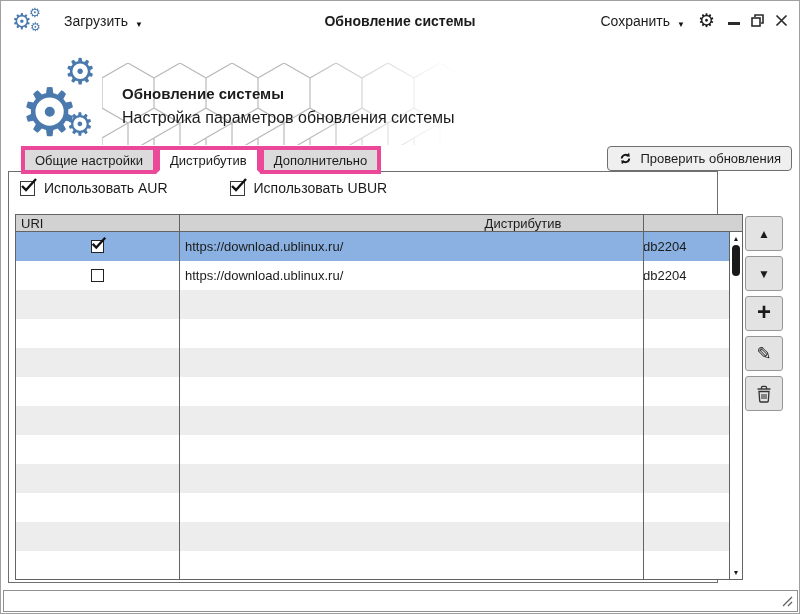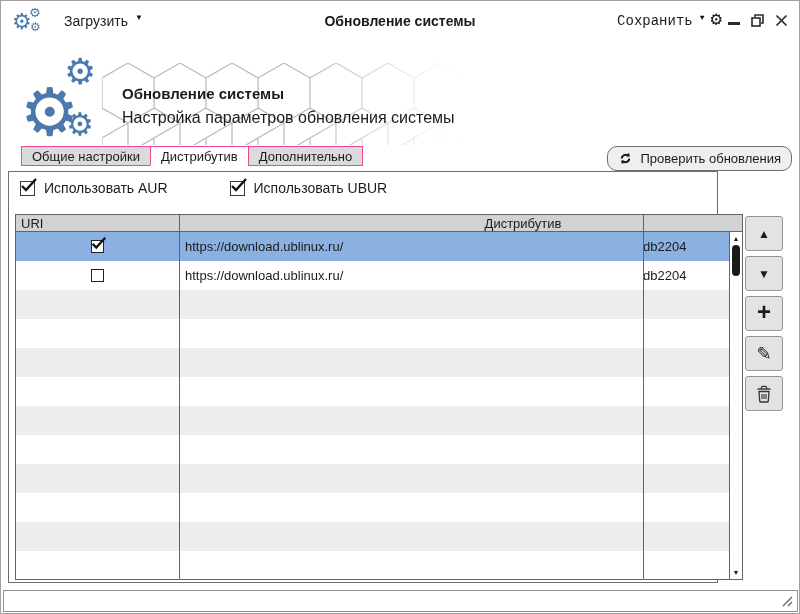--- a/index.html
+++ b/index.html
@@ -7,24 +7,24 @@
   .window { position:relative; width:800px; height:614px; background:#fff; border:1px solid #a0a0a0; overflow:hidden; }
 
   
   .titlebar { position:absolute; left:1px; right:1px; top:1px; height:37px; background:#fff; display:flex; align-items:center; padding:0 10px; }
   .tb-title { position:absolute; left:0; right:0; text-align:center; font-weight:bold; font-size:14px; pointer-events:none; }
   .gear-cluster { position:relative; width:34px; height:30px; flex:0 0 auto; }
   .gear-cluster .g { position:absolute; line-height:1; color:#4a79ad; }
   .gear-cluster .g1 { font-size:22px; left:0; top:5px; }
   .gear-cluster .g2 { font-size:13px; left:17px; top:0; }
   .gear-cluster .g3 { font-size:12px; left:18px; top:15px; }
-  .tb-btn { display:flex; align-items:flex-start; gap:7px; font-size:14px; cursor:default; z-index:2; }
+  .tb-btn { display:flex; align-items:flex-end; gap:7px; font-size:14px; cursor:default; z-index:2; }
   .tb-load { margin-left:18px; }
   .caret { font-size:8px; color:#111; }
-  .tb-right { margin-left:auto; display:flex; align-items:center; gap:6px; z-index:2;font-family:Liberation Mono, monospace; }
+  .tb-right { margin-left:auto; display:flex; align-items:center; gap:13px; z-index:2; }
   .tb-gear { font-size:19px; color:#1a1a1a; line-height:1; }
   .winctl { display:flex; align-items:center; gap:11px; }
   .minimize-bar { width:12px; height:3px; background:#2b2b2b; margin-top:6px; }
 
   
   .warnbar { position:absolute; left:1px; right:1px; top:38px; height:24px; background:#f1efb2; border-top:1px solid #7c7c7c; display:flex; align-items:center; gap:10px; padding-left:14px; font-size:13px; }
 
   
   .hero { position:absolute; left:1px; right:1px; top:62px; height:83px; background:#fff; }
   .hexwrap { position:absolute; left:100px; top:0; width:364px; height:82px; }
@@ -33,23 +33,23 @@
   .hero-gears { position:absolute; left:16px; top:-4px; width:100px; height:86px; }
   .hero-gears .g { position:absolute; line-height:1; color:#4a79ad; }
   .hero-gears .hg1 { font-size:66px; left:2px; top:20px; }
   .hero-gears .hg2 { font-size:36px; left:46px; top:-5px; }
   .hero-gears .hg3 { font-size:31px; left:48px; top:50px; }
   .hero-title { position:absolute; left:120px; top:22px; font-size:15px; font-weight:bold; }
   .hero-sub { position:absolute; left:120px; top:46px; font-size:16px; }
 
   
   .tabs { position:absolute; left:20px; top:145px; display:flex; z-index:3; }
-  .tab { height:20px; padding:0 10px; display:flex; align-items:center; font-size:13px; background:#dbdbdb; border:1px solid #ec4899; margin-right:-1px; cursor:default; }
+  .tab { height:28px; padding:0 10px; display:flex; align-items:center; font-size:13px; background:#dbdbdb; border:4px solid #ec4899; margin-right:-1px; cursor:default; }
   .tab.active { background:#fff; border-bottom-color:#fff; }
-  .check-upd-btn { position:absolute; right:7px; top:145px; height:25px; display:flex; align-items:center; gap:7px; padding:0 10px; background:#efefef; border:1px solid #6f6f6f; border-radius:10px; font-size:13px; z-index:3; }
+  .check-upd-btn { position:absolute; right:7px; top:145px; height:25px; display:flex; align-items:center; gap:7px; padding:0 10px; background:#efefef; border:1px solid #6f6f6f; border-radius:4px; font-size:13px; z-index:3; }
 
   
   .frame { position:absolute; left:7px; top:170px; width:710px; height:412px; border:1px solid #6f6f6f; background:#fff; z-index:1; }
   .opt-row { position:absolute; left:11px; top:8px; display:flex; gap:62px; }
   .opt { display:flex; align-items:center; gap:9px; font-size:14px; }
   .cbx { position:relative; width:15px; height:15px; border:1.5px solid #3a3a3a; background:#fff; flex:0 0 auto; }
   .cbx svg { position:absolute; left:-2px; top:-6px; overflow:visible; }
 
   
   .rtable { position:absolute; left:6px; top:42px; width:728px; height:366px; border:1px solid #636363; background:#fff; overflow:hidden; }

